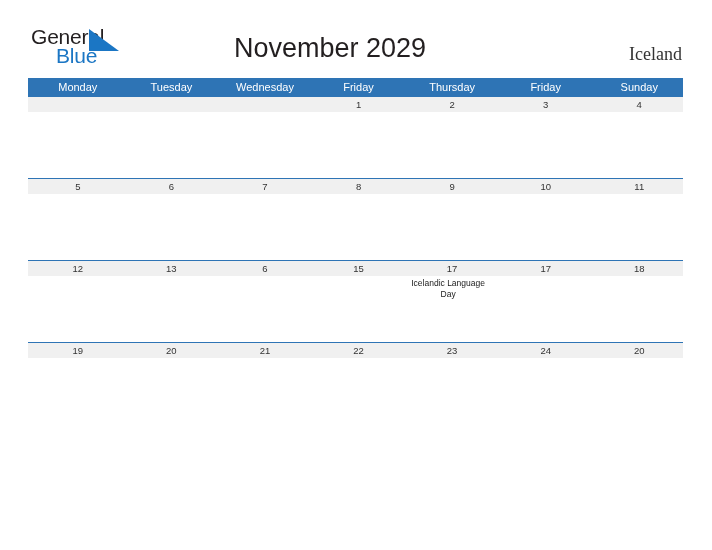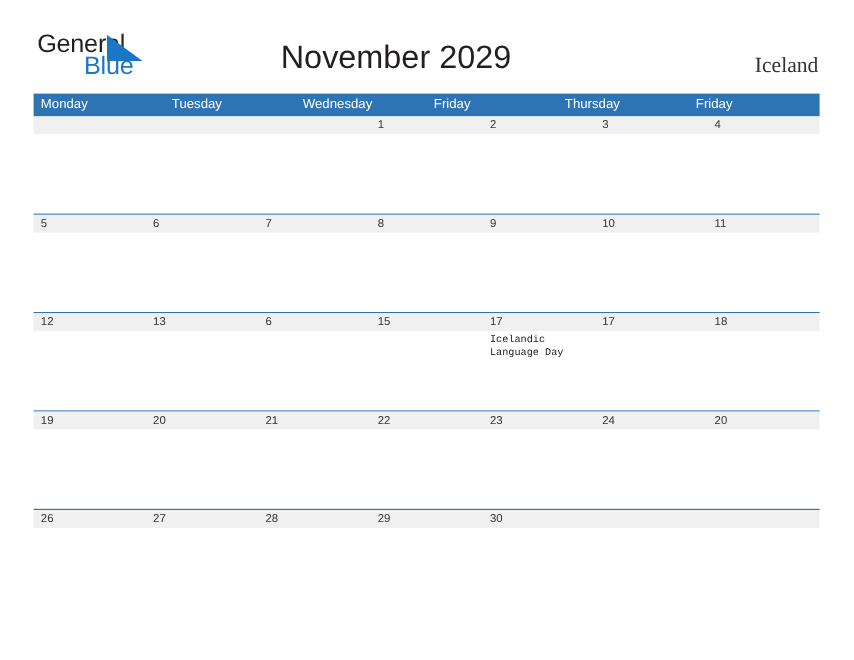--- a/index.html
+++ b/index.html
@@ -45,21 +45,21 @@
     top: 0;
     font-size: 21px;
     letter-spacing: -0.2px;
     color: #231f20;
     font-family: "Liberation Sans", sans-serif;
     line-height: 22px;
     white-space: nowrap;
   }
   .logo-blue {
     position: absolute;
-    left: 39px;
+    left: 25px;
     top: 19px;
     font-size: 21px;
     letter-spacing: -0.2px;
     color: #1b76c4;
     font-family: "Liberation Sans", sans-serif;
     line-height: 22px;
     white-space: nowrap;
   }
   .logo-triangle {
     position: absolute;
@@ -93,20 +93,21 @@
     line-height: 16px;
     white-space: nowrap;
   }
 
   
   .calendar {
     position: absolute;
     left: 28px;
     top: 78px;
     width: 655px;
+    text-align: center;
   }
 
   .weekday-row {
     display: flex;
     width: 655px;
     height: 19px;
     background: #2e74b5;
   }
   .weekday-cell {
     flex: 1 1 0;
@@ -153,21 +154,21 @@
     height: 66px;
     background: #ffffff;
   }
   .event-cell {
     flex: 1 1 0;
     box-sizing: border-box;
     padding: 2px 8px 14px 6px;
     font-size: 8.5px;
     line-height: 11px;
     color: #222222;
-    font-family: Liberation Mono, monospace;
+    font-family: Liberation Sans, sans-serif;
     word-wrap: break-word;
     overflow: hidden;
   }
 </style>
 </head>
 <body>
 
 <div class="page">
 
   <div class="header">
@@ -188,20 +189,21 @@
   </div>
 
   <div class="calendar">
     <div class="weekday-row" id="weekday-row">
         <div class="weekday-cell">Monday</div>
         <div class="weekday-cell">Tuesday</div>
         <div class="weekday-cell">Wednesday</div>
         <div class="weekday-cell">Friday</div>
         <div class="weekday-cell">Thursday</div>
         <div class="weekday-cell">Friday</div>
+        <div class="weekday-cell">Sunday</div>
       </div>
     <div id="weeks-container">
         <div class="week-row">
           <div class="date-band">
             <div class="date-cell"></div>
             <div class="date-cell"></div>
             <div class="date-cell"></div>
             <div class="date-cell">1</div>
             <div class="date-cell">2</div>
             <div class="date-cell">3</div>
@@ -270,36 +272,16 @@
           <div class="event-band">
             <div class="event-cell"></div>
             <div class="event-cell"></div>
             <div class="event-cell"></div>
             <div class="event-cell"></div>
             <div class="event-cell"></div>
             <div class="event-cell"></div>
             <div class="event-cell"></div>
           </div>
         </div>
-        <div class="week-row">
-          <div class="date-band">
-            <div class="date-cell">26</div>
-            <div class="date-cell">27</div>
-            <div class="date-cell">28</div>
-            <div class="date-cell">29</div>
-            <div class="date-cell">30</div>
-            <div class="date-cell"></div>
-            <div class="date-cell"></div>
-          </div>
-          <div class="event-band">
-            <div class="event-cell"></div>
-            <div class="event-cell"></div>
-            <div class="event-cell"></div>
-            <div class="event-cell"></div>
-            <div class="event-cell"></div>
-            <div class="event-cell"></div>
-            <div class="event-cell"></div>
-          </div>
-        </div>
       </div>
   </div>
 
 </div>
 
 </body></html>

